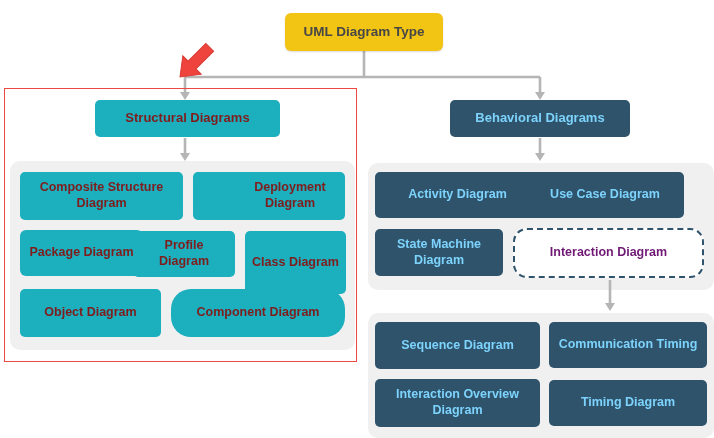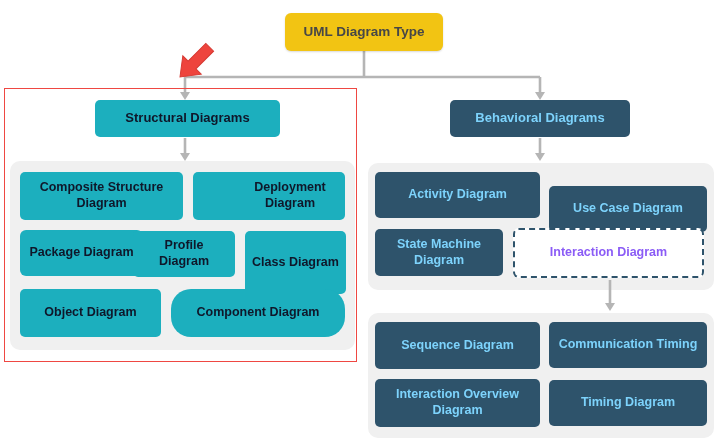--- a/index.html
+++ b/index.html
@@ -16,26 +16,26 @@
     text-align:center;
     font-weight:700;
     box-sizing:border-box;
     line-height:1.25;
   }
   .root-node{
     background:#F2C413;color:#474747;
     border-radius:6px;font-size:13.5px;
     box-shadow:0 1px 2px rgba(0,0,0,0.15);
   }
-  .teal{background:#1CAFBE;color:#0f172a;border-radius:5px;font-size:12.5px;padding:2px 6px;}
+  .teal{background:#1CAFBE;color:#7f1d1d;border-radius:5px;font-size:12.5px;padding:2px 6px;}
   .navy{background:#2E536B;color:#7dd3fc;border-radius:5px;font-size:12.5px;padding:2px 6px;}
   .header-node{font-size:13px;border-radius:5px;}
   .dashed{
-    background:#ffffff;color:#8b5cf6;
-    border:2px dashed #2E536B;border-radius:6px;
+    background:#ffffff;color:#701a75;
+    border:2px dashed #2E536B;border-radius:14px;
     font-size:12.5px;font-weight:700;
   }
   .panel{
     position:absolute;background:#F0F0F0;border-radius:10px;
   }
   .highlight-rect{
     position:absolute;border:1.5px solid #EF4742;box-sizing:border-box;
     background:transparent;
   }
   svg.overlay{position:absolute;left:0;top:0;pointer-events:none;}
@@ -81,21 +81,21 @@
   <div class="node teal" style="left:193px;top:172px;width:152px;height:48px;padding-left:48px;">Deployment Diagram</div>
   <div class="node teal" style="left:20px;top:230px;width:123px;height:46px;border-radius:6px;">Package Diagram</div>
   <div class="node teal" style="left:133px;top:231px;width:102px;height:46px;">Profile Diagram</div>
   <div class="node teal" style="left:245px;top:231px;width:101px;height:63px;">Class Diagram</div>
   <div class="node teal" style="left:20px;top:289px;width:141px;height:48px;">Object Diagram</div>
   <div class="node teal" style="left:171px;top:289px;width:174px;height:48px;border-radius:20px;">Component Diagram</div>
 
   <div class="node navy header-node" style="left:450px;top:100px;width:180px;height:37px;">Behavioral Diagrams</div>
 
   <div class="node navy" style="left:375px;top:172px;width:165px;height:46px;">Activity Diagram</div>
-  <div class="node navy" style="left:549px;top:172px;width:158px;height:46px;margin-top:14px;">Use Case Diagram</div>
+  <div class="node navy" style="left:526px;top:172px;width:158px;height:46px;">Use Case Diagram</div>
   <div class="node navy" style="left:375px;top:229px;width:128px;height:47px;">State Machine Diagram</div>
   <div class="node dashed" style="left:513px;top:228px;width:191px;height:50px;">Interaction Diagram</div>
 
   <div class="node navy" style="left:375px;top:322px;width:165px;height:47px;">Sequence Diagram</div>
   <div class="node navy" style="left:549px;top:322px;width:158px;height:46px;">Communication Timing</div>
   <div class="node navy" style="left:375px;top:379px;width:165px;height:48px;">Interaction Overview Diagram</div>
   <div class="node navy" style="left:549px;top:380px;width:158px;height:46px;">Timing Diagram</div>
 
 </div>
 

